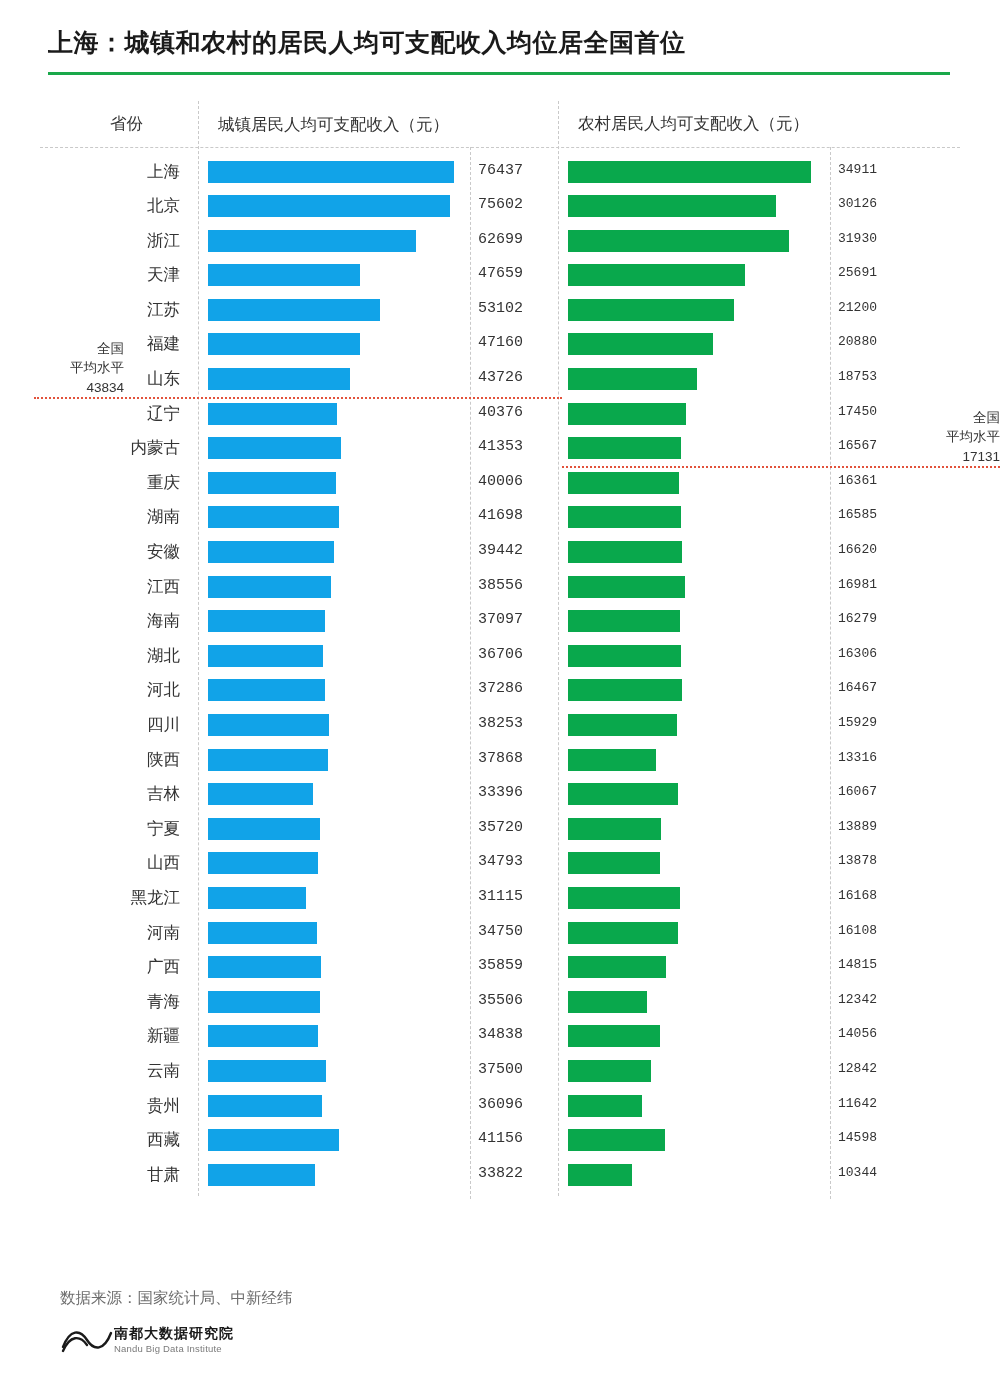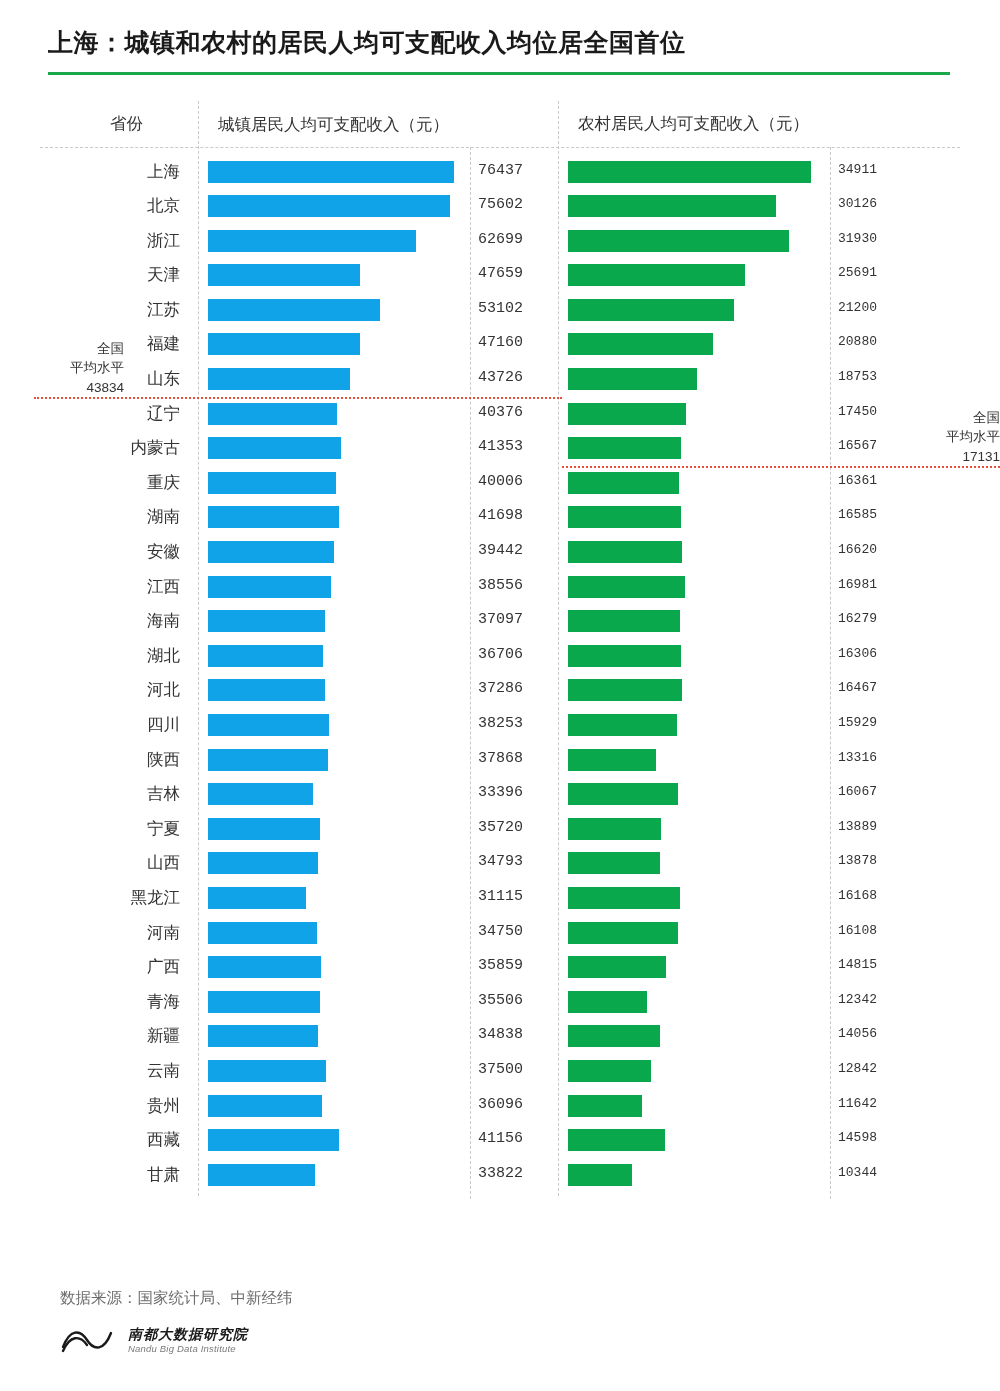--- a/index.html
+++ b/index.html
@@ -147,23 +147,22 @@
     left: 60px;
     bottom: 36px;
   }
   .source {
     font-size: 15.5px;
     color: #6d6d6d;
     margin-bottom: 16px;
   }
   .brand {
     display: flex;
-    align-items: flex-end;
-    gap: 14px;
-    font-style: italic;
+    align-items: flex-start;
+    gap: 0;
   }
   .brand-mark {
     width: 54px;
     height: 30px;
   }
   .brand-text-cn {
     font-size: 14px;
     font-weight: bold;
     color: #1a1a1a;
     letter-spacing: 1px;

